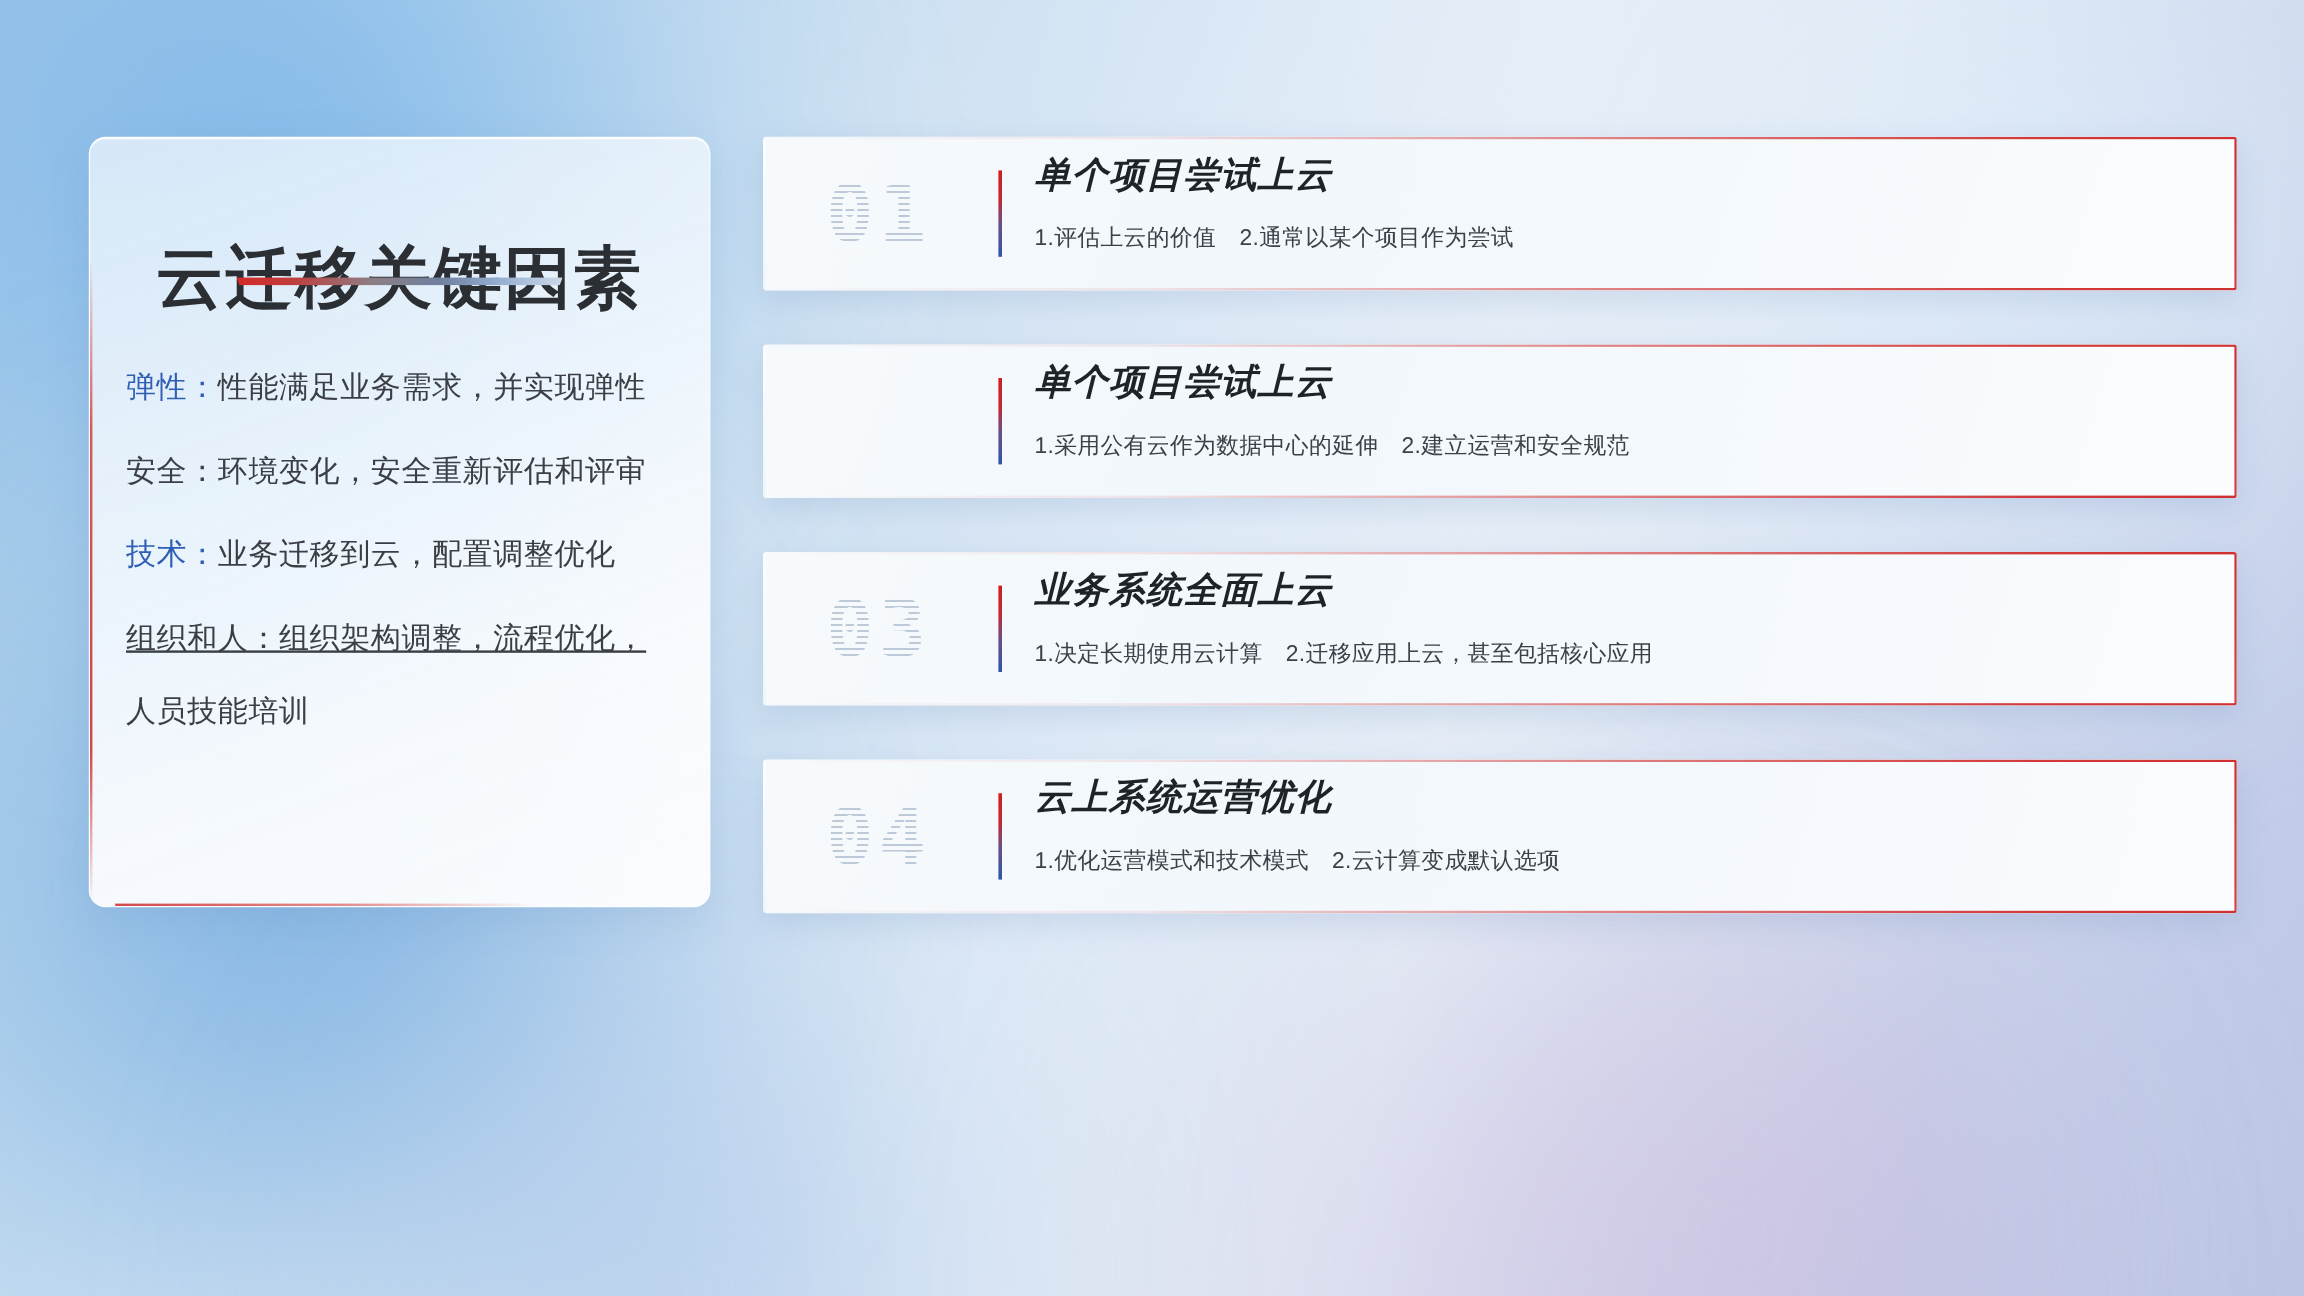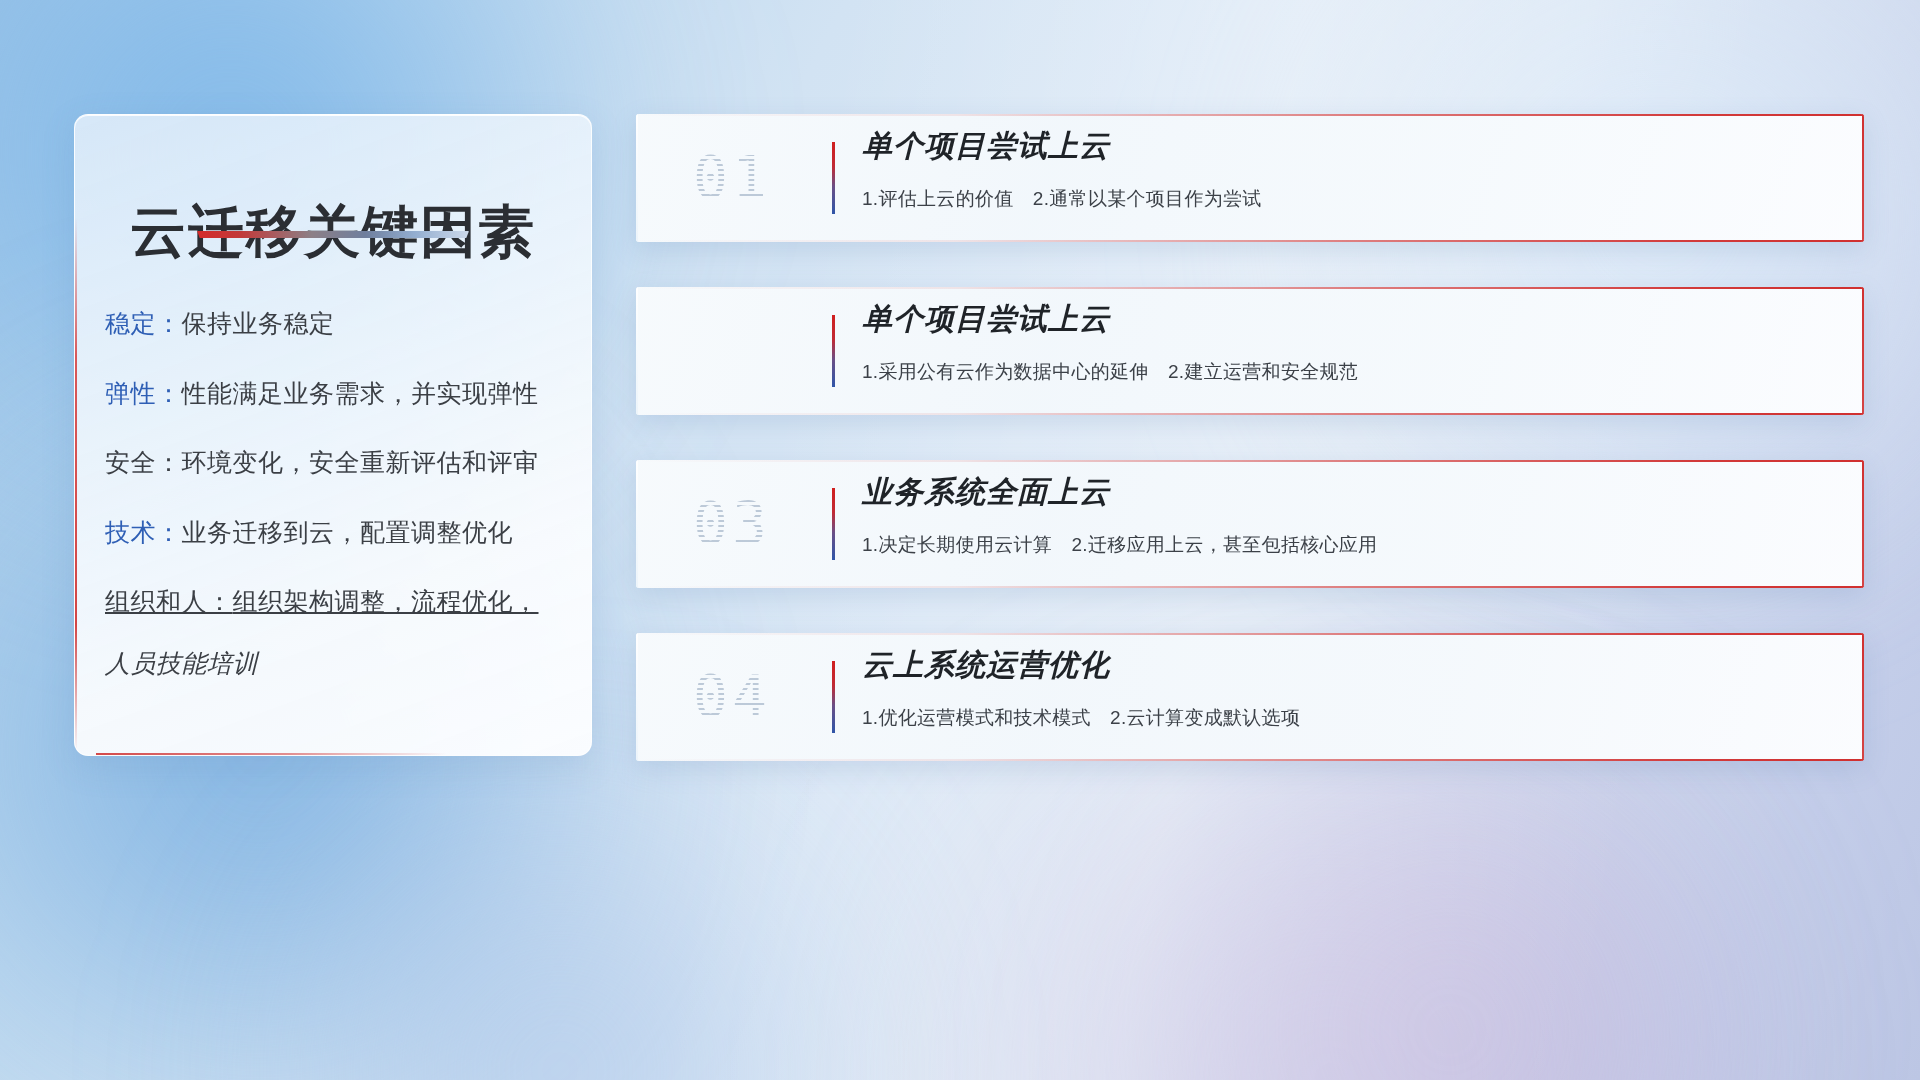--- a/index.html
+++ b/index.html
@@ -59,21 +59,21 @@
     clip-path:polygon(0 0,100% 0,99% 100%,1% 100%);
     border-radius:1px;
   }
   .panel-list{position:absolute;left:30px;right:24px;top:192px;}
   .panel-line{
     font-size:25px;color:#3b3f45;line-height:1.34;margin:0 0 36px 0;
     white-space:nowrap;letter-spacing:.5px;
   }
   .panel-line.wrapline{margin-bottom:28px;text-decoration:underline;}
   .panel-line .lbl{color:#2f5fb5;}
-  .panel-line.tight{margin-bottom:16px;font-style:italic;}
+  .panel-line.tight{margin-bottom:16px;}
 
   
   #cards{position:absolute;left:636px;top:114px;width:1228px;z-index:3;}
   .card{
     position:relative;height:128px;margin-bottom:45px;border-radius:3px;
     background:linear-gradient(108deg,rgba(248,251,253,.97) 0%,rgba(243,248,252,.95) 34%,rgba(246,250,253,.96) 66%,rgba(252,253,255,.98) 100%);
     box-shadow:0 8px 26px rgba(90,125,175,.18);
     overflow:hidden;
   }
   .card:last-child{margin-bottom:0;}
@@ -87,21 +87,21 @@
     position:absolute;right:0;top:0;bottom:0;width:2px;
     background:linear-gradient(180deg,rgba(208,48,48,1),rgba(208,48,48,.9));
   }
   .card .edge-left{
     position:absolute;left:0;top:0;bottom:0;width:2px;
     background:linear-gradient(180deg,rgba(255,255,255,.95),rgba(236,244,250,.9));
   }
   .card-num{
     position:absolute;left:26px;top:50%;transform:translateY(-50%);
     width:140px;height:108px;
-    font-size:58px;font-weight:normal;letter-spacing:4px;
+    font-size:66px;font-weight:bold;letter-spacing:4px;
     font-family:"DejaVu Sans Mono","Liberation Mono",monospace;
     color:#8fa3bb;
     display:flex;align-items:center;justify-content:center;
     opacity:.55;
     -webkit-mask-image:repeating-linear-gradient(180deg,#000 0px,#000 2px,transparent 2px,transparent 5px);
     mask-image:repeating-linear-gradient(180deg,#000 0px,#000 2px,transparent 2px,transparent 5px);
   }
   .card-bar{
     position:absolute;left:196px;top:28px;bottom:28px;width:3px;
     background:linear-gradient(180deg,#d01f1f 0%,#c12a34 34%,#6a4f86 62%,#2f55a8 100%);
@@ -128,23 +128,20 @@
   <div class="bg-blob blob-f"></div>
   <div class="bg-sheen"></div>
 </div>
 
 <section id="left-panel">
   <h1 class="panel-title">云迁移关键因素</h1>
   <div class="panel-rule"></div>
 
   <div class="panel-list">
     <p class="panel-line">
-      <span class="lbl">稳定：</span><span>保持业务稳定</span>
-    </p>
-    <p class="panel-line">
       <span class="lbl">弹性：</span><span>性能满足业务需求，并实现弹性</span>
     </p>
     <p class="panel-line">
       <span>安全：</span><span>环境变化，安全重新评估和评审</span>
     </p>
     <p class="panel-line">
       <span class="lbl">技术：</span><span>业务迁移到云，配置调整优化</span>
     </p>
     <p class="panel-line wrapline">
       <span>组织和人：</span><span>组织架构调整，流程优化，</span>

